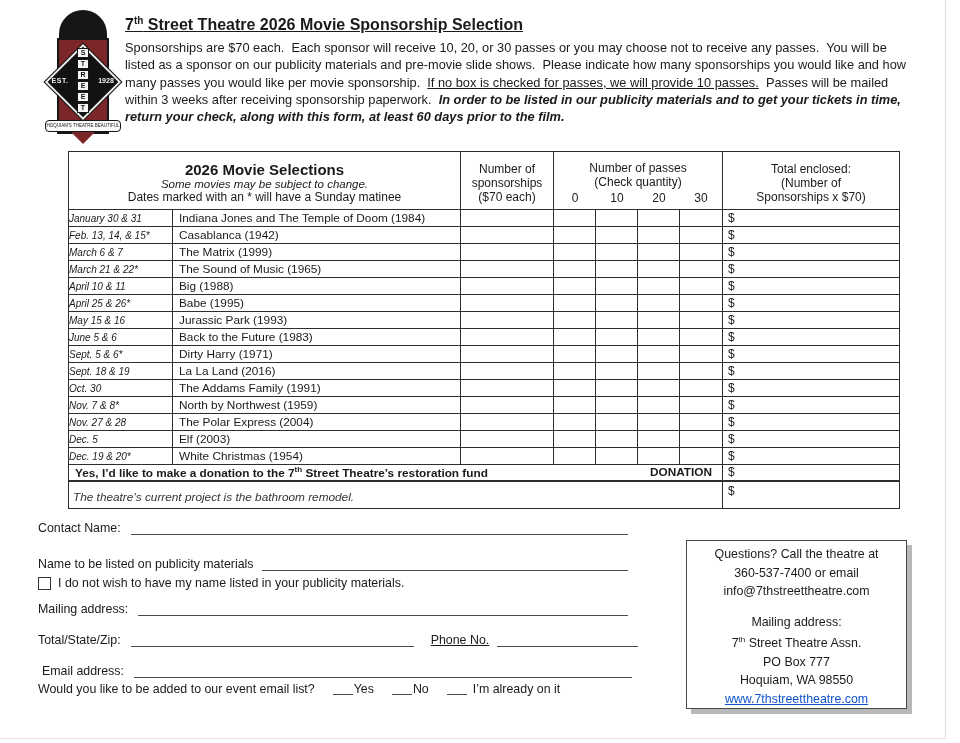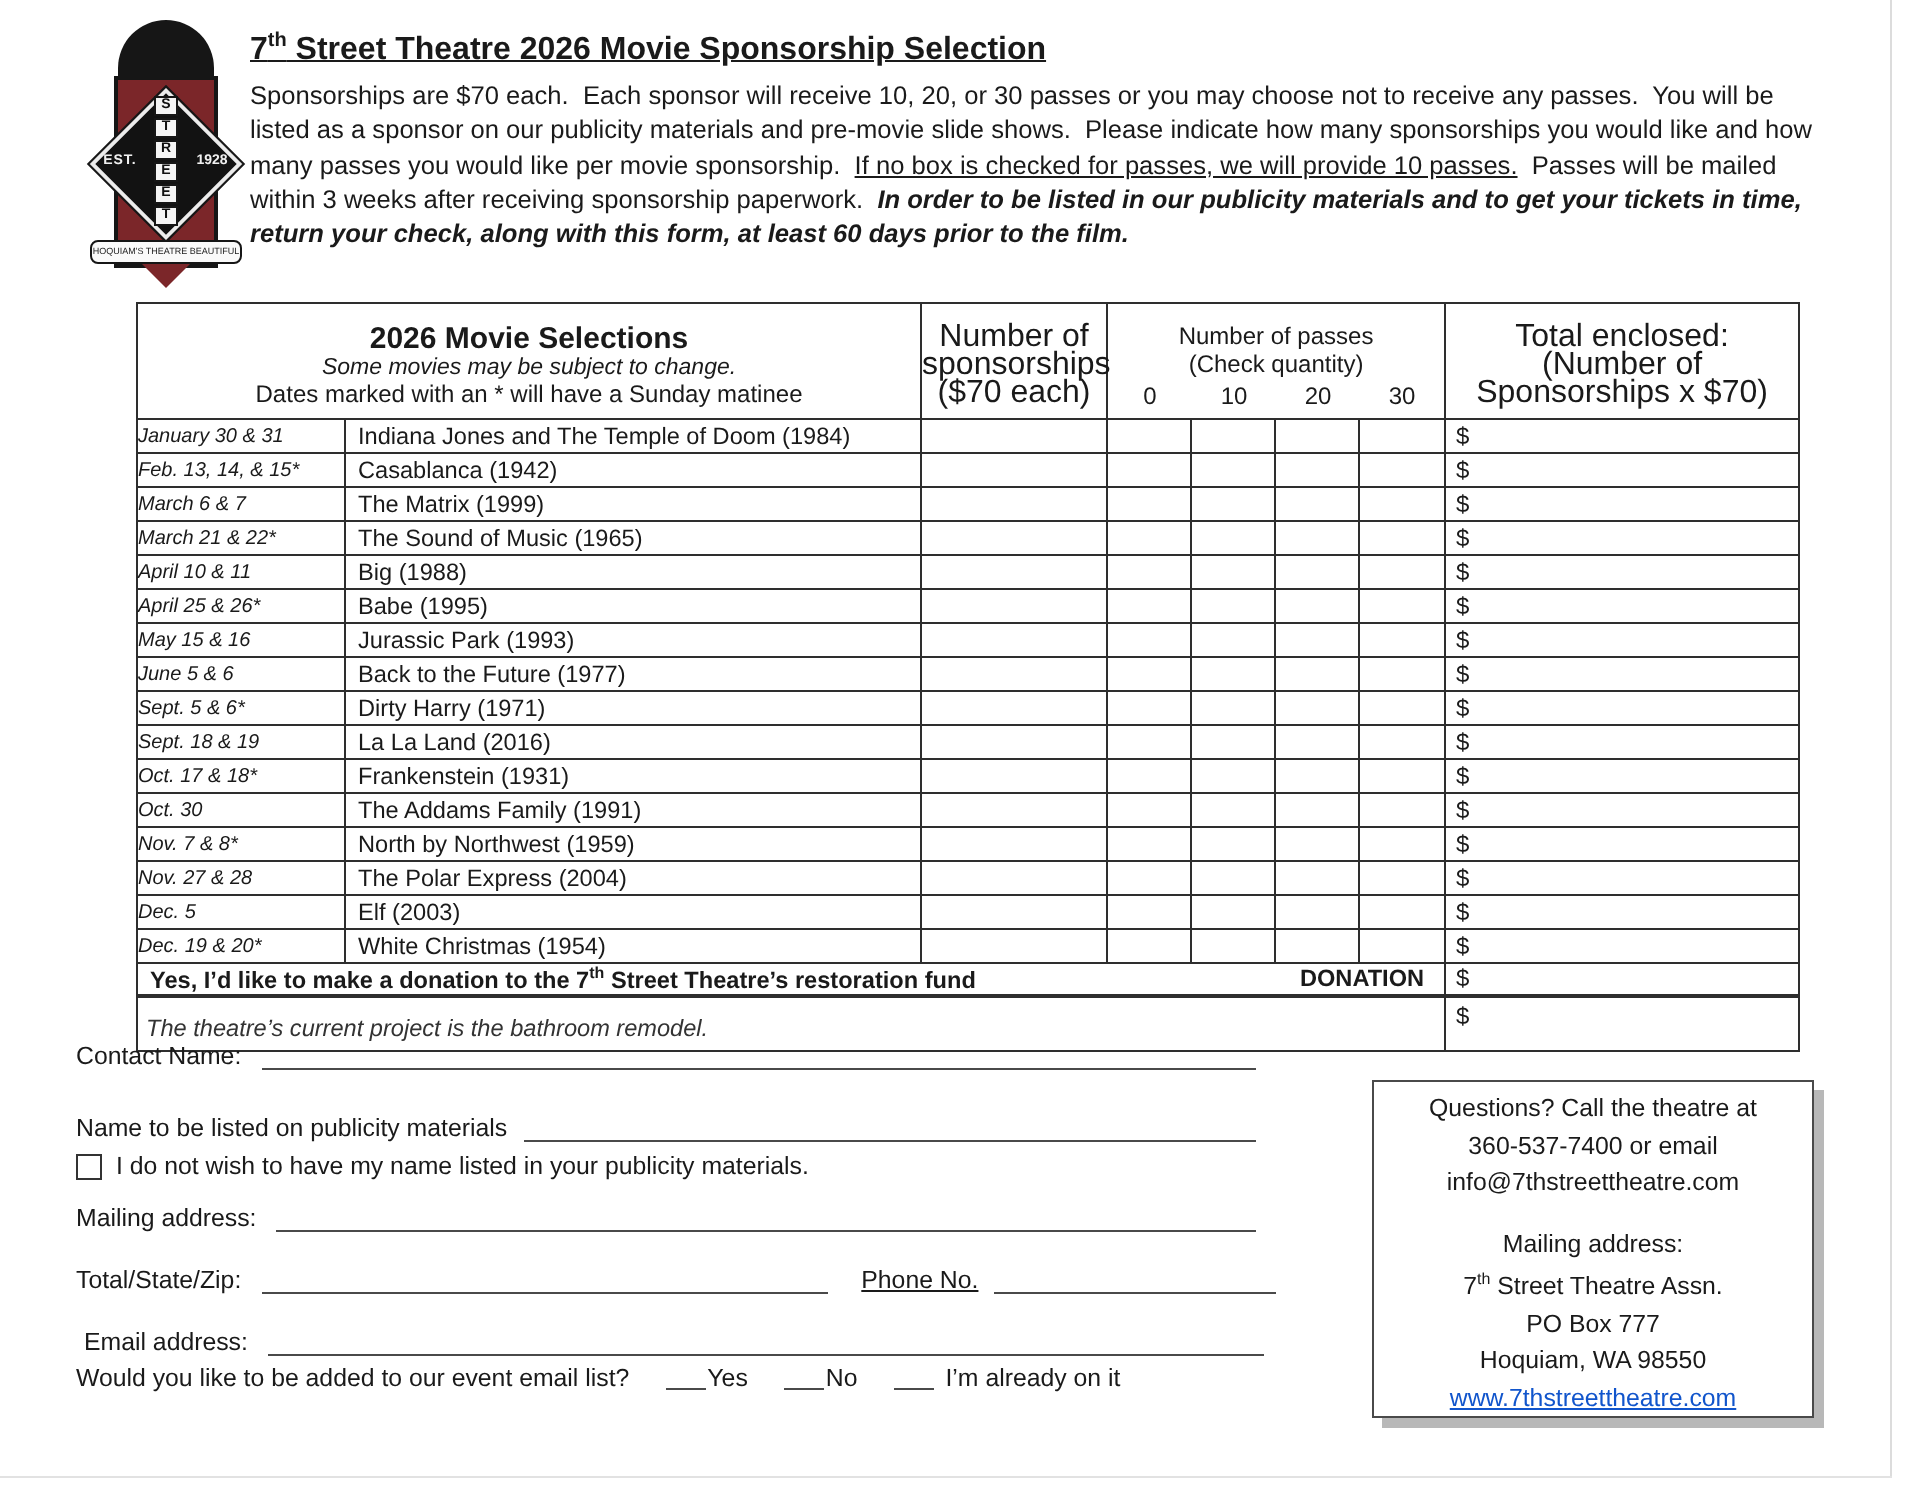--- a/index.html
+++ b/index.html
@@ -29,21 +29,21 @@
   .seg-underline { text-decoration:underline; }
   .seg-bolditalic { font-weight:bold; font-style:italic; }
 
   
   table.sel { position:absolute; left:68px; top:151px; width:831px; border-collapse:collapse; table-layout:fixed;padding-left:20px; }
   table.sel th, table.sel td { border:1px solid #2e2e2e; vertical-align:middle; }
   th.h-movies { height:58px; text-align:center; vertical-align:top; padding-top:3px; }
   .t-title { font-size:15px; font-weight:bold; }
   .t-sub { font-size:11.5px; font-style:italic; font-weight:normal; }
   .t-note { font-size:12px; font-weight:normal; }
-  th.h-spons, th.h-total { font-weight:normal; font-size:16px; text-align:center; vertical-align:top; padding-top:5px; line-height:14px; }
+  th.h-spons, th.h-total { font-weight:normal; font-size:12px; text-align:center; vertical-align:top; padding-top:5px; line-height:14px; }
   th.h-passes { font-weight:normal; font-size:12px; text-align:center; vertical-align:top; padding-top:5px; line-height:14px; }
   .pass-nums { display:flex; margin-top:2px; }
   .pass-nums span { flex:1; text-align:center; }
   td.c-date { font-style:italic; text-align:left; padding-right:6px; font-size:10px; height:17px; }
   td.c-movie { text-align:left; padding-left:6px; font-size:11.8px; }
   td.c-total { text-align:left; padding-left:5px; font-size:12px; }
   tr.donation-row td { border-bottom:2px solid #2e2e2e; }
   .donation-flex { display:flex; justify-content:space-between; align-items:center; font-weight:bold; font-size:11.8px; padding:0 10px 0 6px; }
   .donation-flex sup { font-size:8px; }
   td.noborder { border:none; vertical-align:top; padding:3px 0 0 4px; font-style:italic; font-size:11.8px; color:#333; }
@@ -198,51 +198,41 @@
           <td class="c-movie">Jurassic Park (1993)</td>
           <td class="c-fill"></td>
           <td class="c-fill"></td>
           <td class="c-fill"></td>
           <td class="c-fill"></td>
           <td class="c-fill"></td>
           <td class="c-total">$</td>
         </tr>
         <tr>
           <td class="c-date">June 5 &amp; 6</td>
-          <td class="c-movie">Back to the Future (1977)</td>
+          <td class="c-movie">Back to the Future (1983)</td>
           <td class="c-fill"></td>
           <td class="c-fill"></td>
           <td class="c-fill"></td>
           <td class="c-fill"></td>
           <td class="c-fill"></td>
           <td class="c-total">$</td>
         </tr>
         <tr>
           <td class="c-date">Sept. 5 &amp; 6*</td>
           <td class="c-movie">Dirty Harry (1971)</td>
           <td class="c-fill"></td>
           <td class="c-fill"></td>
           <td class="c-fill"></td>
           <td class="c-fill"></td>
           <td class="c-fill"></td>
           <td class="c-total">$</td>
         </tr>
         <tr>
           <td class="c-date">Sept. 18 &amp; 19</td>
           <td class="c-movie">La La Land (2016)</td>
-          <td class="c-fill"></td>
-          <td class="c-fill"></td>
-          <td class="c-fill"></td>
-          <td class="c-fill"></td>
-          <td class="c-fill"></td>
-          <td class="c-total">$</td>
-        </tr>
-        <tr>
-          <td class="c-date">Oct. 17 &amp; 18*</td>
-          <td class="c-movie">Frankenstein (1931)</td>
           <td class="c-fill"></td>
           <td class="c-fill"></td>
           <td class="c-fill"></td>
           <td class="c-fill"></td>
           <td class="c-fill"></td>
           <td class="c-total">$</td>
         </tr>
         <tr>
           <td class="c-date">Oct. 30</td>
           <td class="c-movie">The Addams Family (1991)</td>

